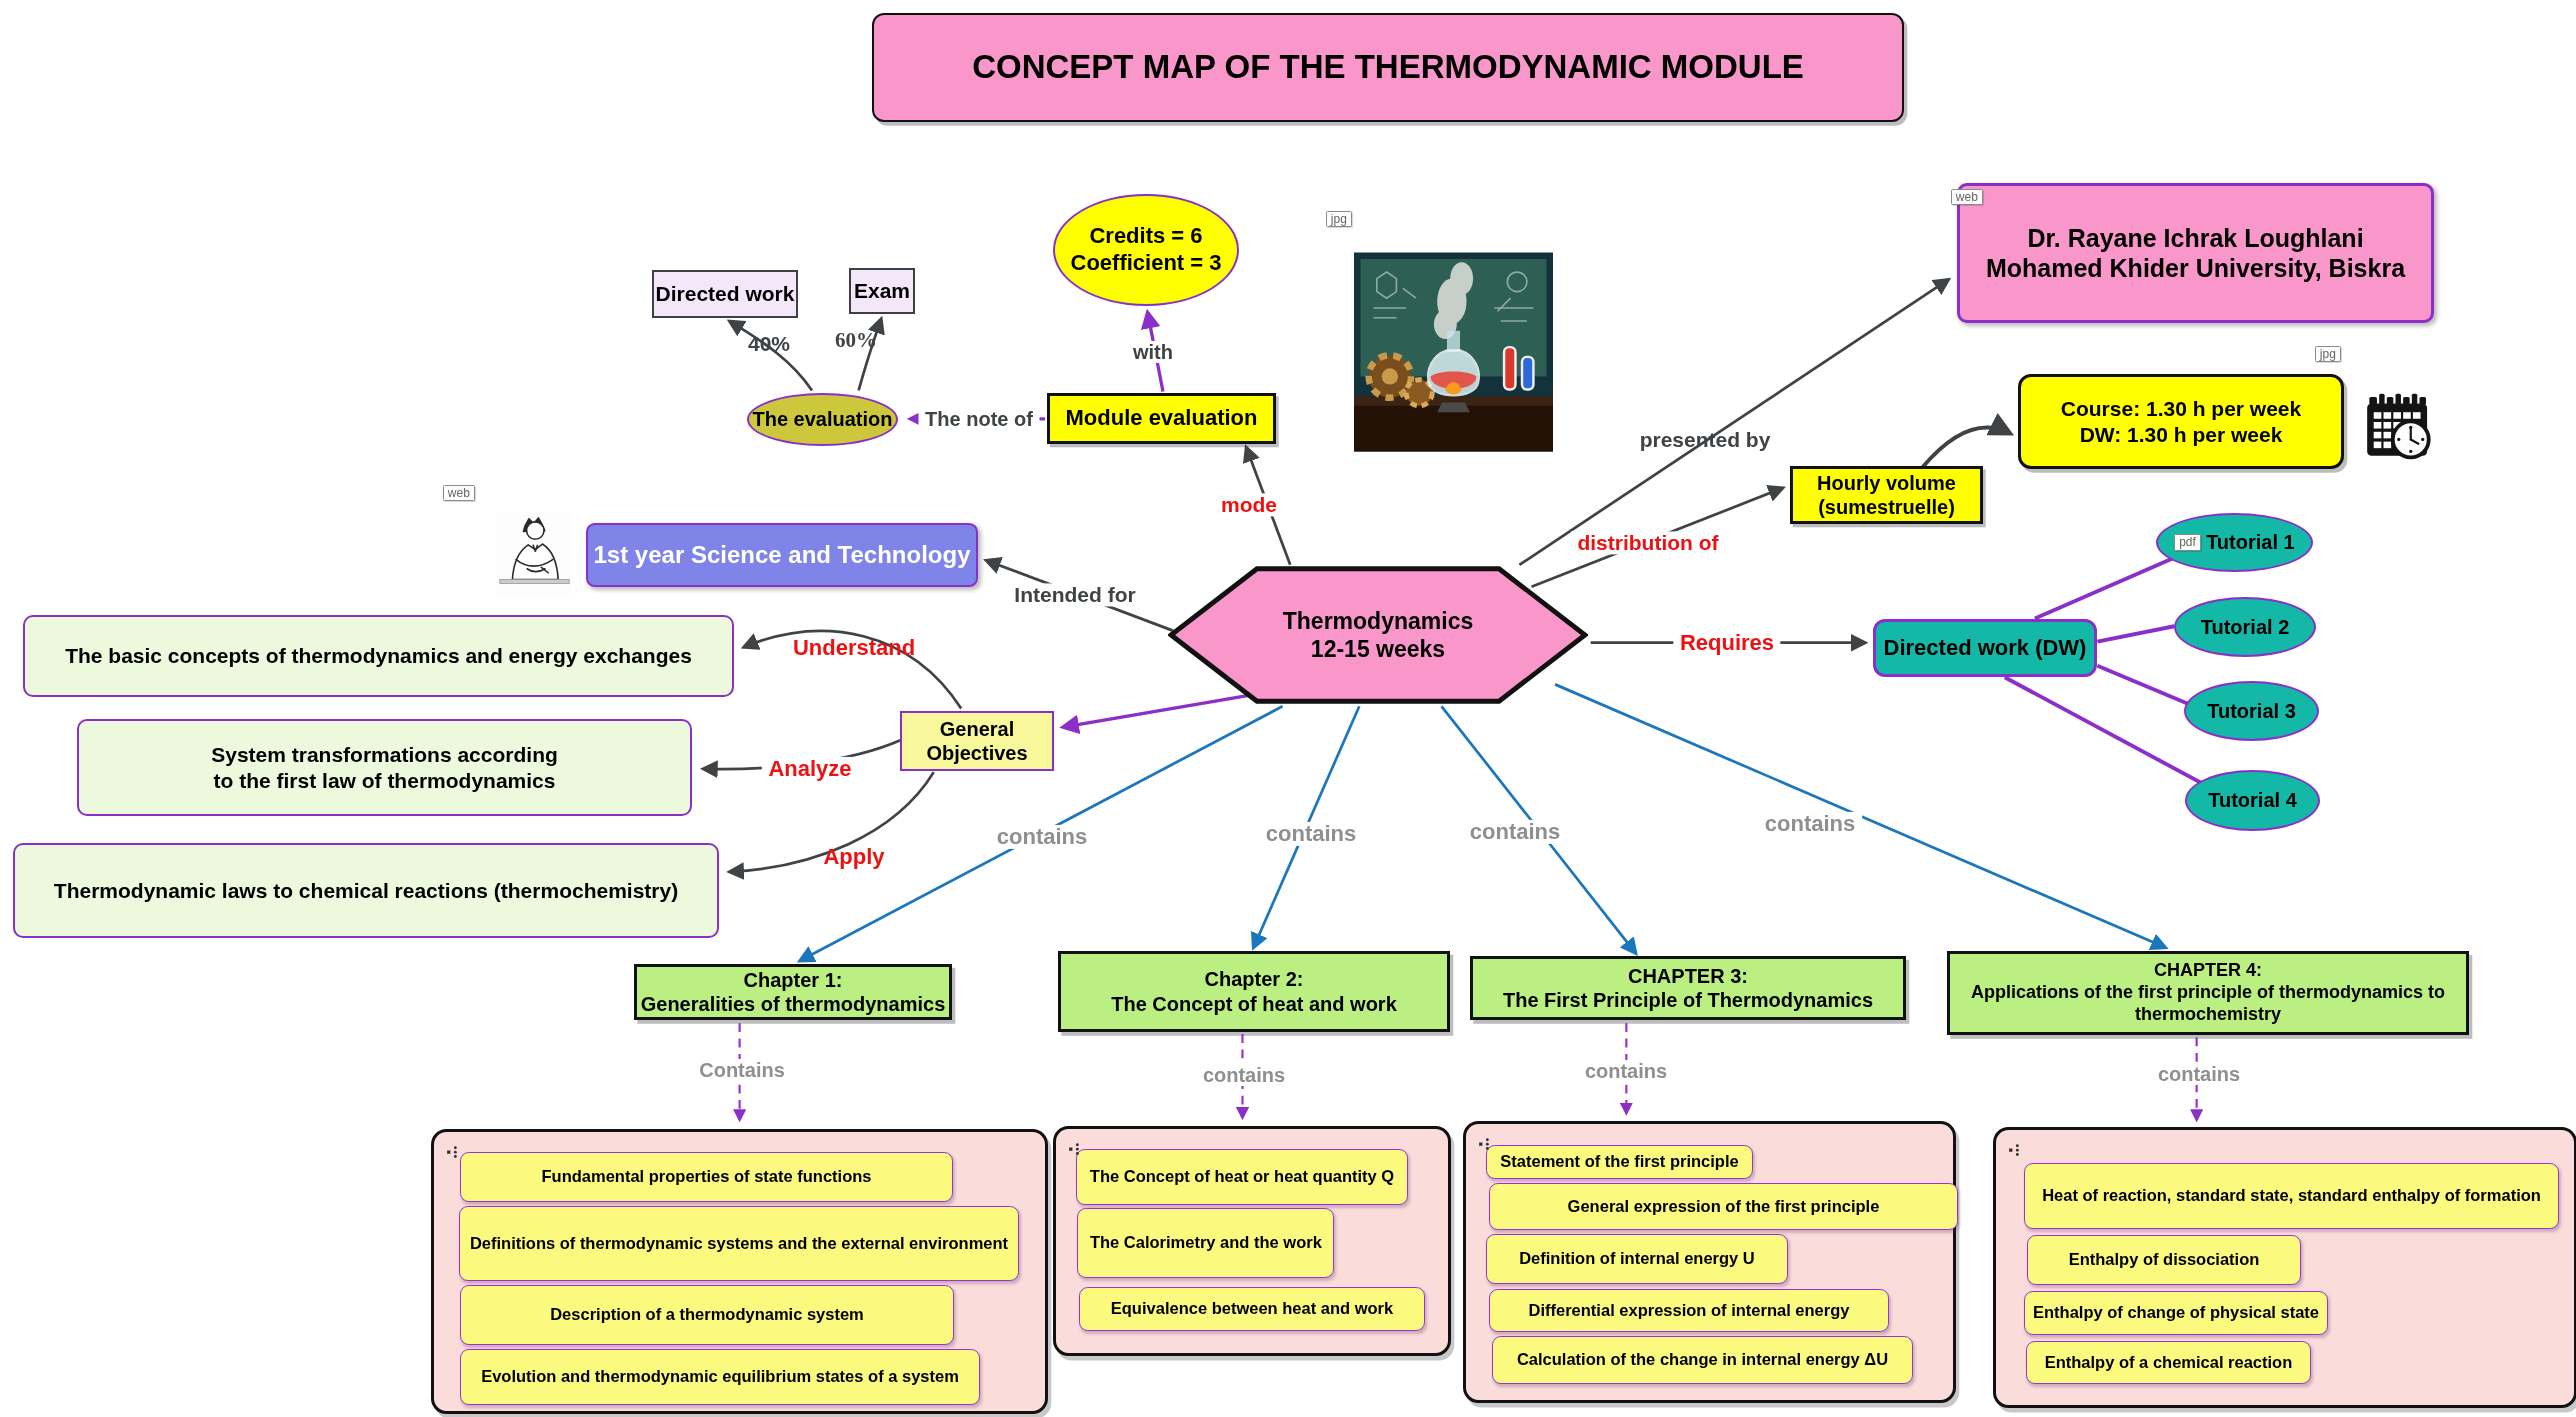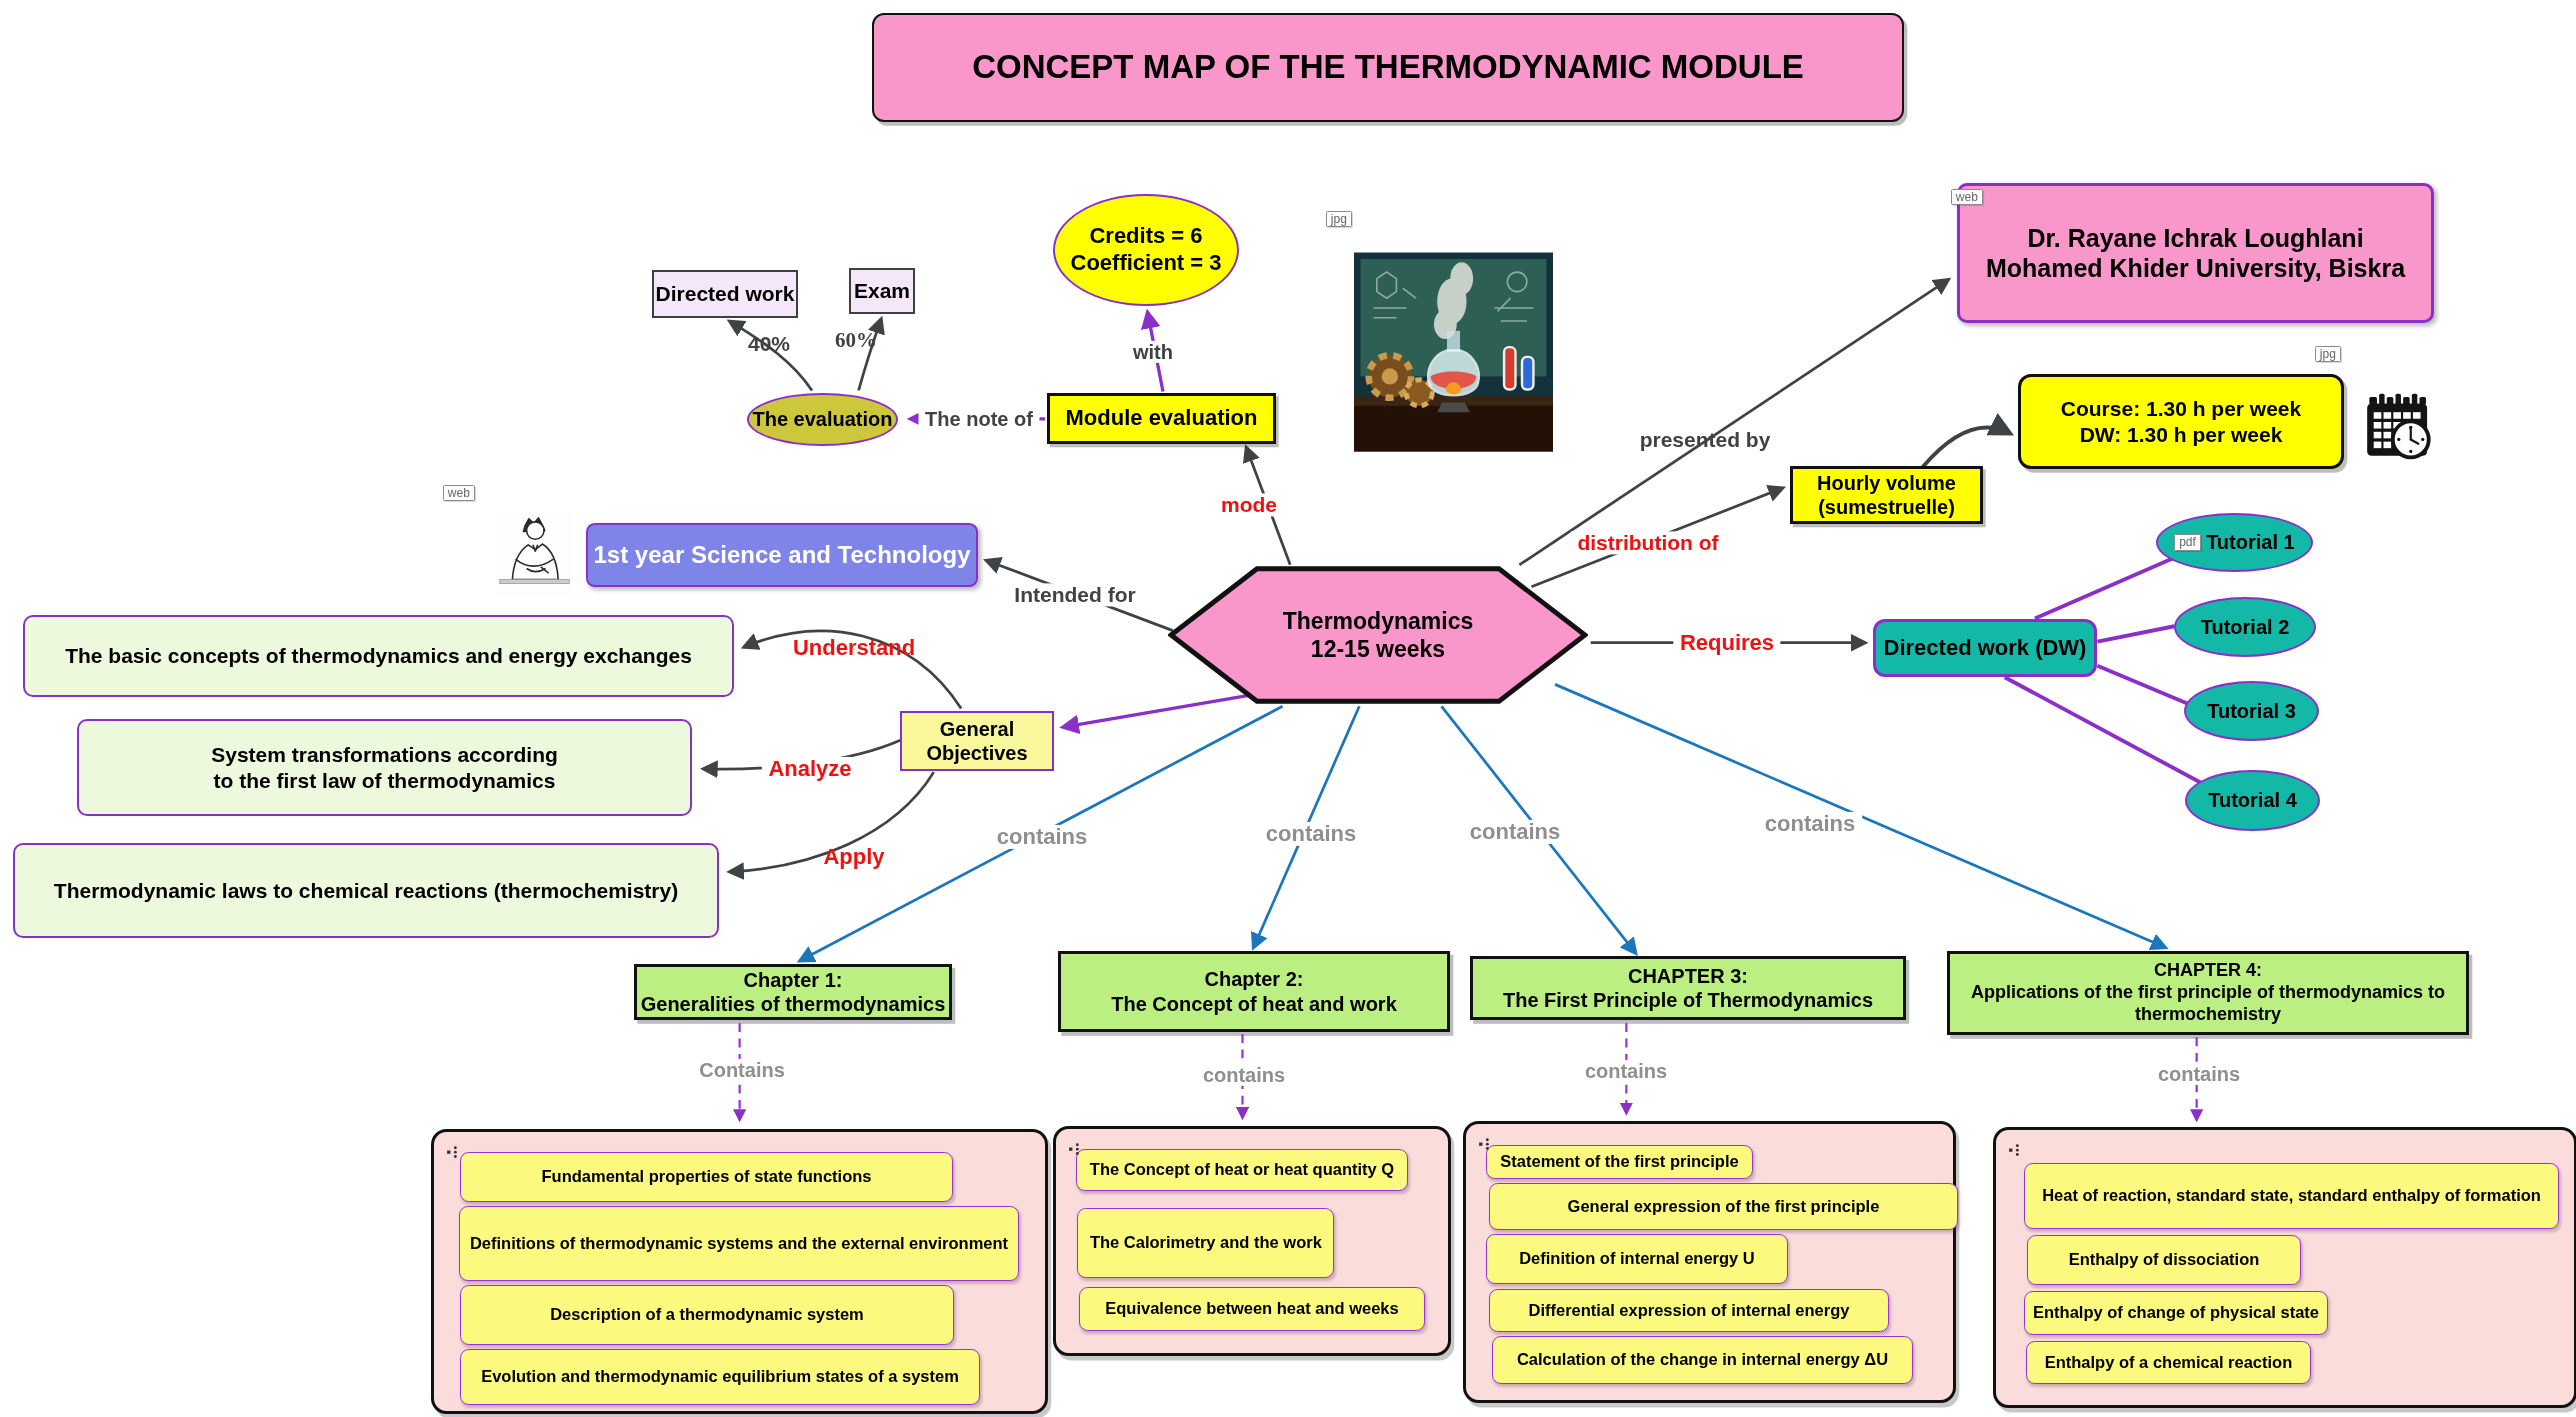--- a/index.html
+++ b/index.html
@@ -256,23 +256,23 @@
     <div class="item" style="left:26px;top:217px;width:520px;height:56px;">Evolution and thermodynamic equilibrium states of a system</div>
   </div>
 
   <div class="pinkbox" style="left:1053px;top:1126px;width:392px;height:224px;">
     <svg class="corner-dots" width="14.3" height="14.3" viewBox="0 0 26 26">
       <rect x="2" y="10" width="6" height="6" fill="#333"></rect>
         <circle cx="17" cy="5" r="2.6" fill="#333"></circle>
         <circle cx="17" cy="13" r="2.6" fill="#333"></circle>
         <circle cx="17" cy="21" r="2.6" fill="#333"></circle>
     </svg>
-    <div class="item" style="left:20px;top:20px;width:332px;height:42px;">The Concept of heat or heat quantity Q</div>
+    <div class="item" style="left:20px;top:20px;width:332px;height:56px;">The Concept of heat or heat quantity Q</div>
     <div class="item" style="left:21.4px;top:79px;width:257px;height:70px;">The Calorimetry and the work</div>
-    <div class="item" style="left:23px;top:158px;width:346px;height:44px;">Equivalence between heat and weeks</div>
+    <div class="item" style="left:23px;top:158px;width:346px;height:44px;">Equivalence between heat and work</div>
   </div>
 
   <div class="pinkbox" style="left:1463px;top:1121px;width:487px;height:276px;">
     <svg class="corner-dots" width="14.3" height="14.3" viewBox="0 0 26 26">
       <rect x="2" y="10" width="6" height="6" fill="#333"></rect>
         <circle cx="17" cy="5" r="2.6" fill="#333"></circle>
         <circle cx="17" cy="13" r="2.6" fill="#333"></circle>
         <circle cx="17" cy="21" r="2.6" fill="#333"></circle>
     </svg>
     <div class="item" style="left:20px;top:21.4px;width:267px;height:34px;">Statement of the first principle</div>

